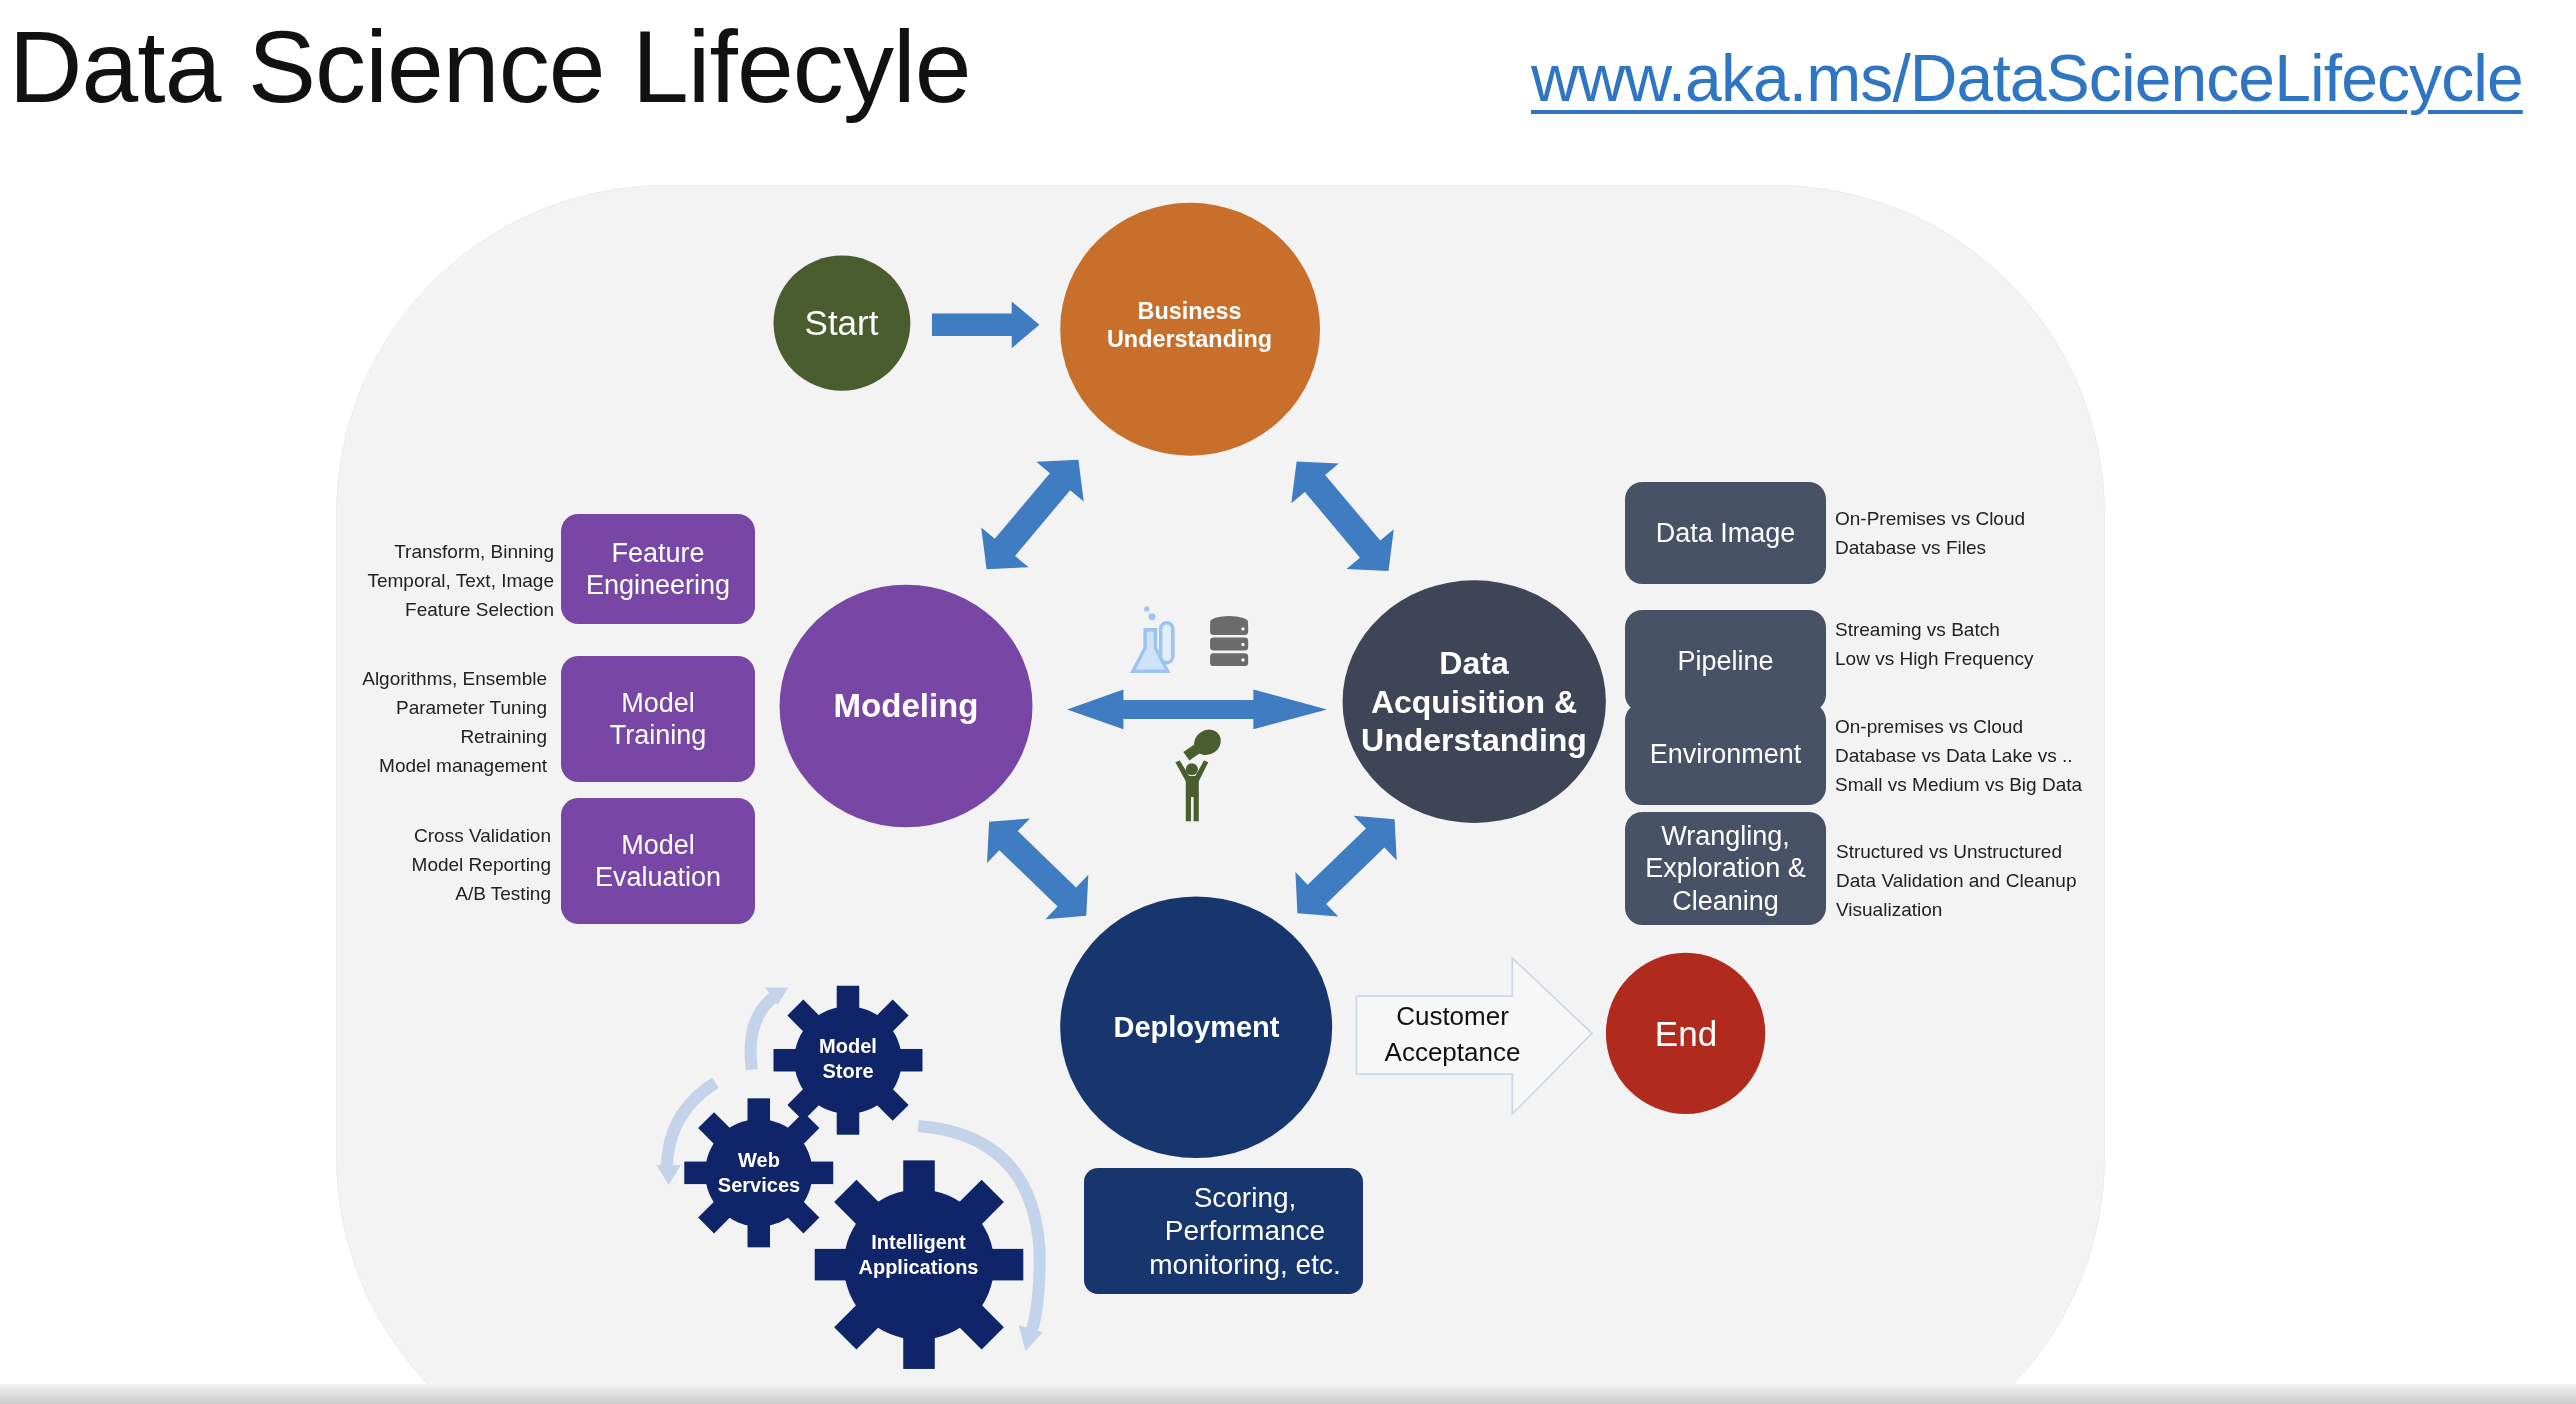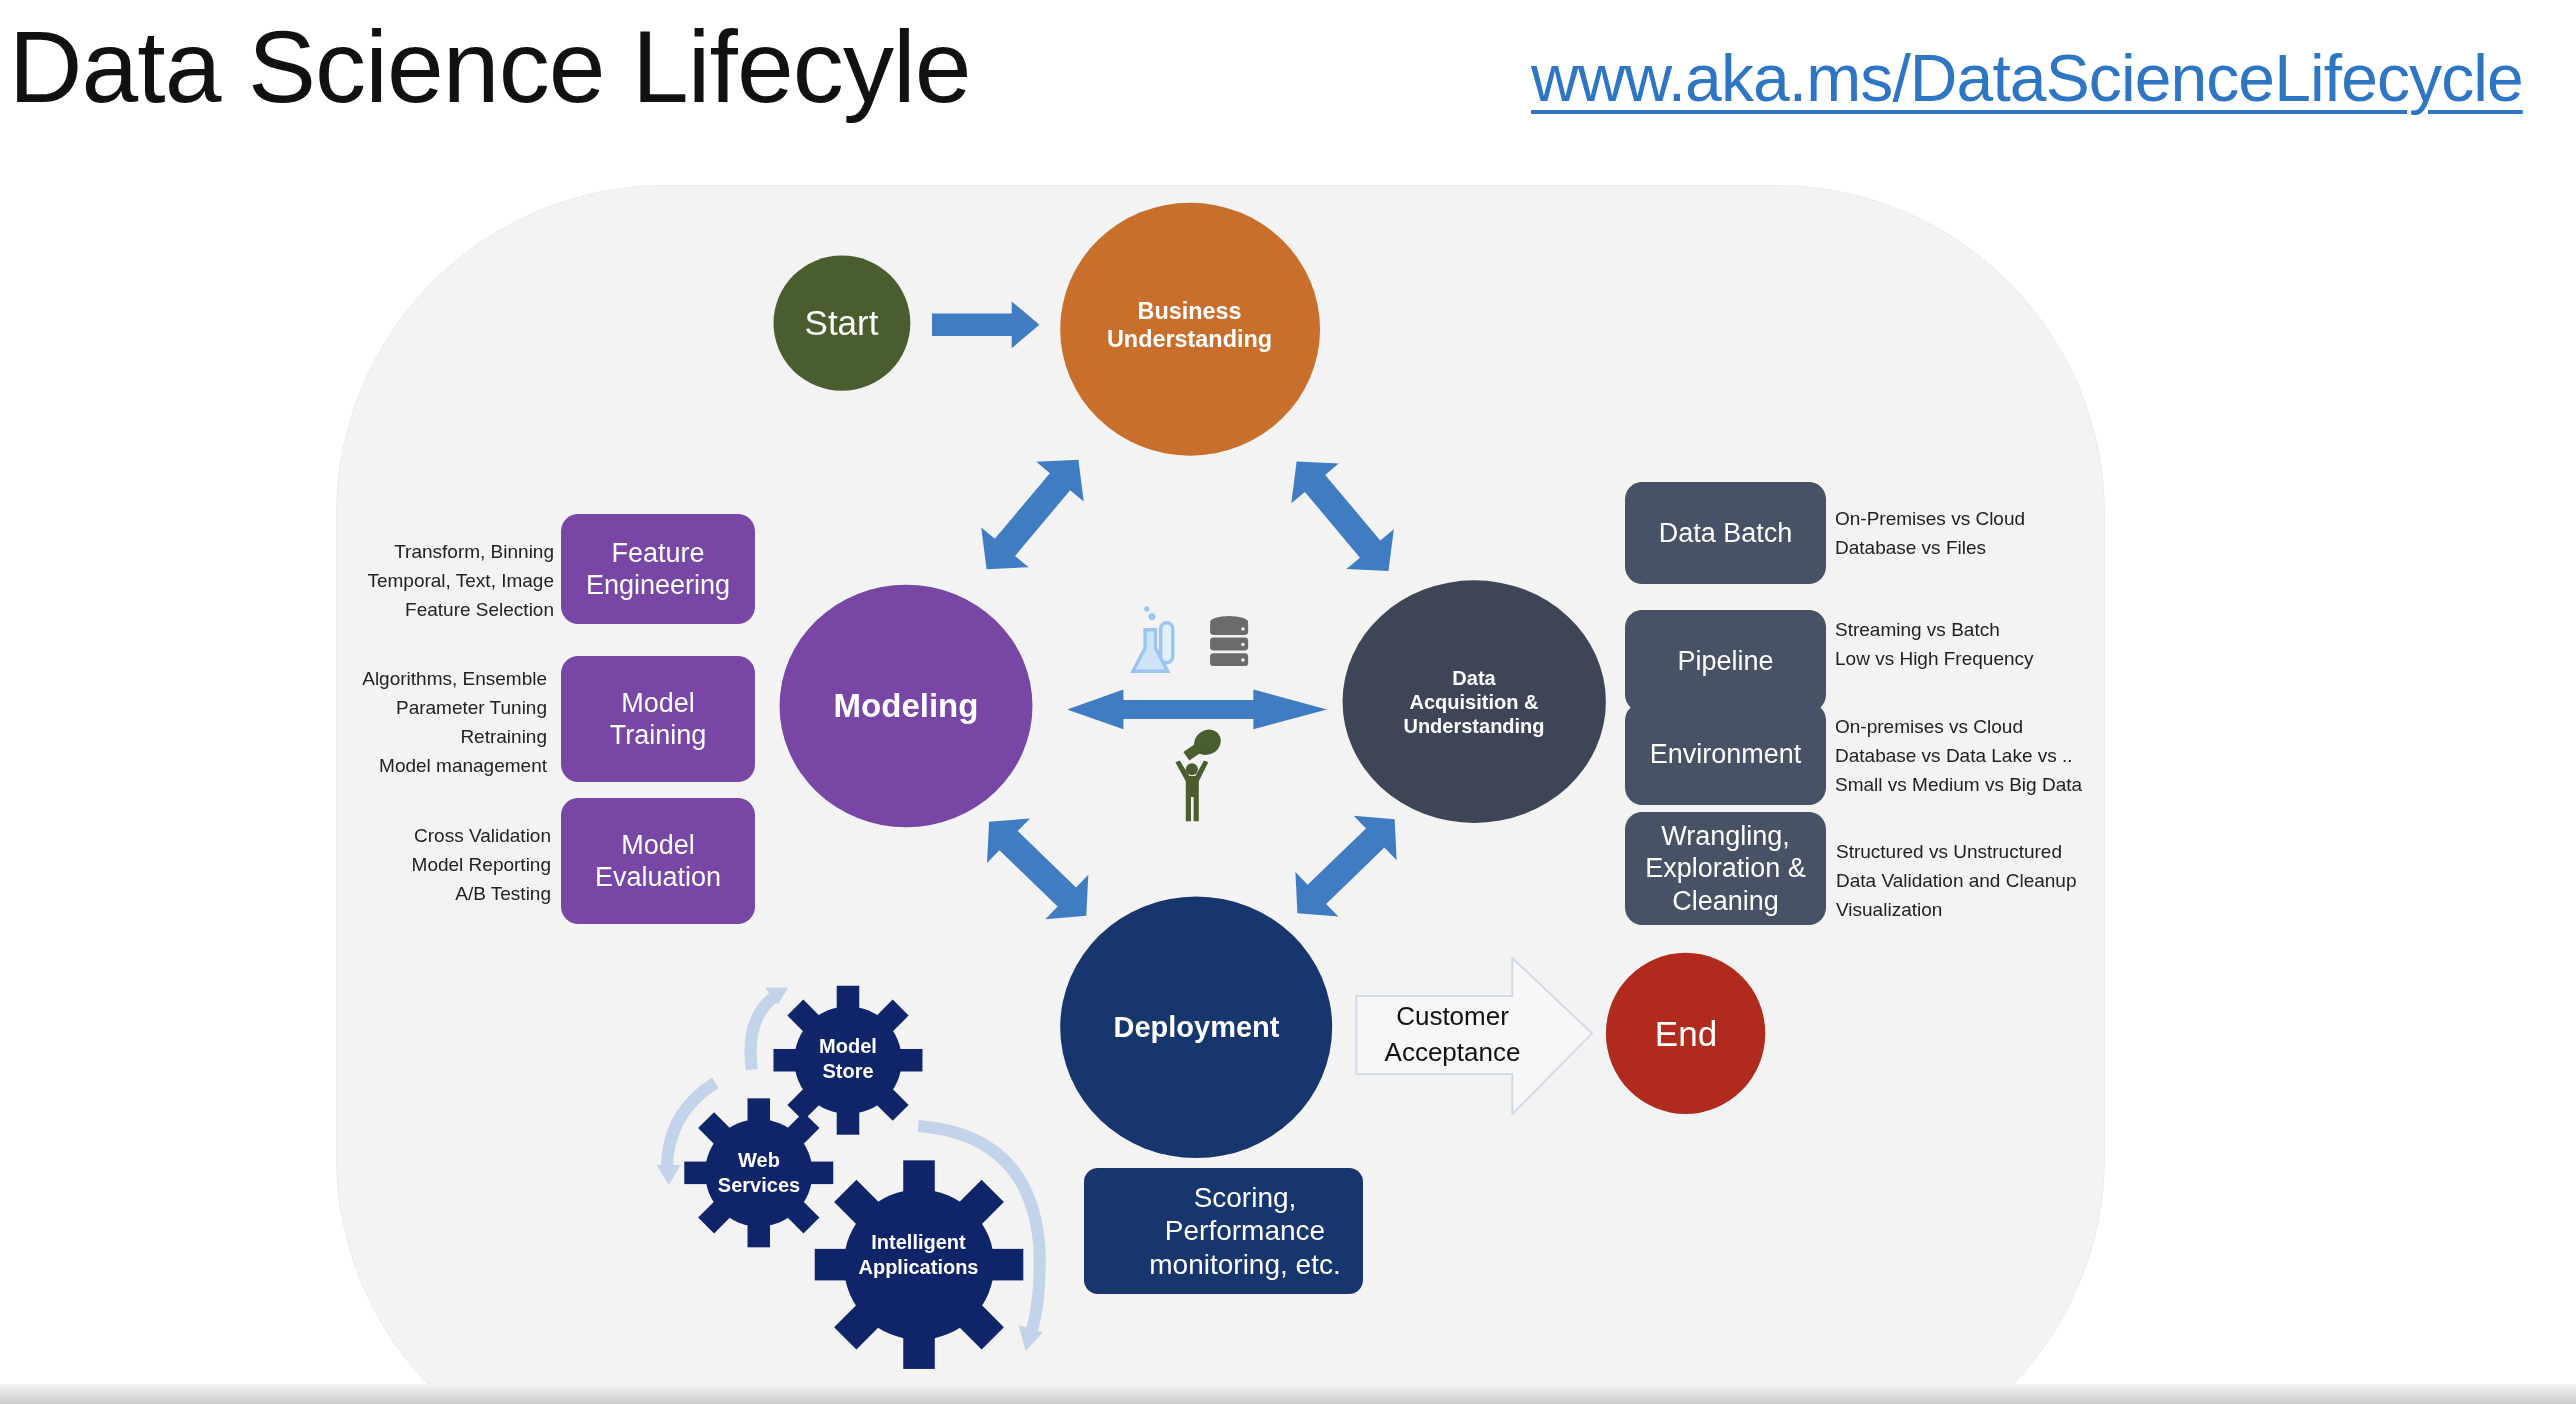--- a/index.html
+++ b/index.html
@@ -151,21 +151,21 @@
     <polygon points="758,1345 786,1345 772,1368" fill="#c3d4ea" stroke="none"></polygon>
     <path d="M1060,1300 Q1190,1310 1200,1440 Q1202,1510 1188,1545"></path>
     <polygon points="1176,1530 1204,1538 1184,1560" fill="#c3d4ea" stroke="none"></polygon>
   </g>
 </svg>
 
 <div class="node-label" style="left:773px; top:290px; width:137px; height:66px; font-size:35px; font-weight:normal;">Start</div>
 <div class="node-label" style="left:1065px; top:286px; width:249px; height:78px; font-size:23.4px;">Business
 Understanding</div>
 <div class="node-label" style="left:797px; top:680px; width:218px; height:52px; font-size:33px;">Modeling</div>
-<div class="node-label" style="left:1351px; top:650px; width:246px; height:104px; font-size:20px;">Data
+<div class="node-label" style="left:1351px; top:650px; width:246px; height:104px; font-size:32px;">Data
 Acquisition &amp;
 Understanding</div>
 <div class="node-label" style="left:1083px; top:1003px; width:227px; height:49px; font-size:29px;">Deployment</div>
 <div class="node-label" style="left:1620px; top:1009px; width:132px; height:49px; font-size:35px; font-weight:normal;">End</div>
 
 <div class="box purple" style="left:561px; top:514px; width:194px; height:110px;">Feature
 Engineering</div>
 <div class="note right-align" style="left:329px; top:537px; width:225px;">Transform, Binning
 Temporal, Text, Image
 Feature Selection</div>
@@ -176,21 +176,21 @@
 Parameter Tuning
 Retraining
 Model management</div>
 
 <div class="box purple" style="left:561px; top:798px; width:194px; height:126px;">Model
 Evaluation</div>
 <div class="note right-align" style="left:329px; top:821px; width:222px;">Cross Validation
 Model Reporting
 A/B Testing</div>
 
-<div class="box slate" style="left:1625px; top:482px; width:201px; height:102px;">Data Batch</div>
+<div class="box slate" style="left:1625px; top:482px; width:201px; height:102px;">Data Image</div>
 <div class="note" style="left:1835px; top:504px;">On-Premises vs Cloud
 Database vs Files</div>
 
 <div class="box slate" style="left:1625px; top:594px; width:201px; height:102px;margin-top:16px;">Pipeline</div>
 <div class="note" style="left:1835px; top:615px;">Streaming vs Batch
 Low vs High Frequency</div>
 
 <div class="box slate" style="left:1625px; top:703px; width:201px; height:102px;">Environment</div>
 <div class="note" style="left:1835px; top:712px;">On-premises vs Cloud
 Database vs Data Lake  vs ..

